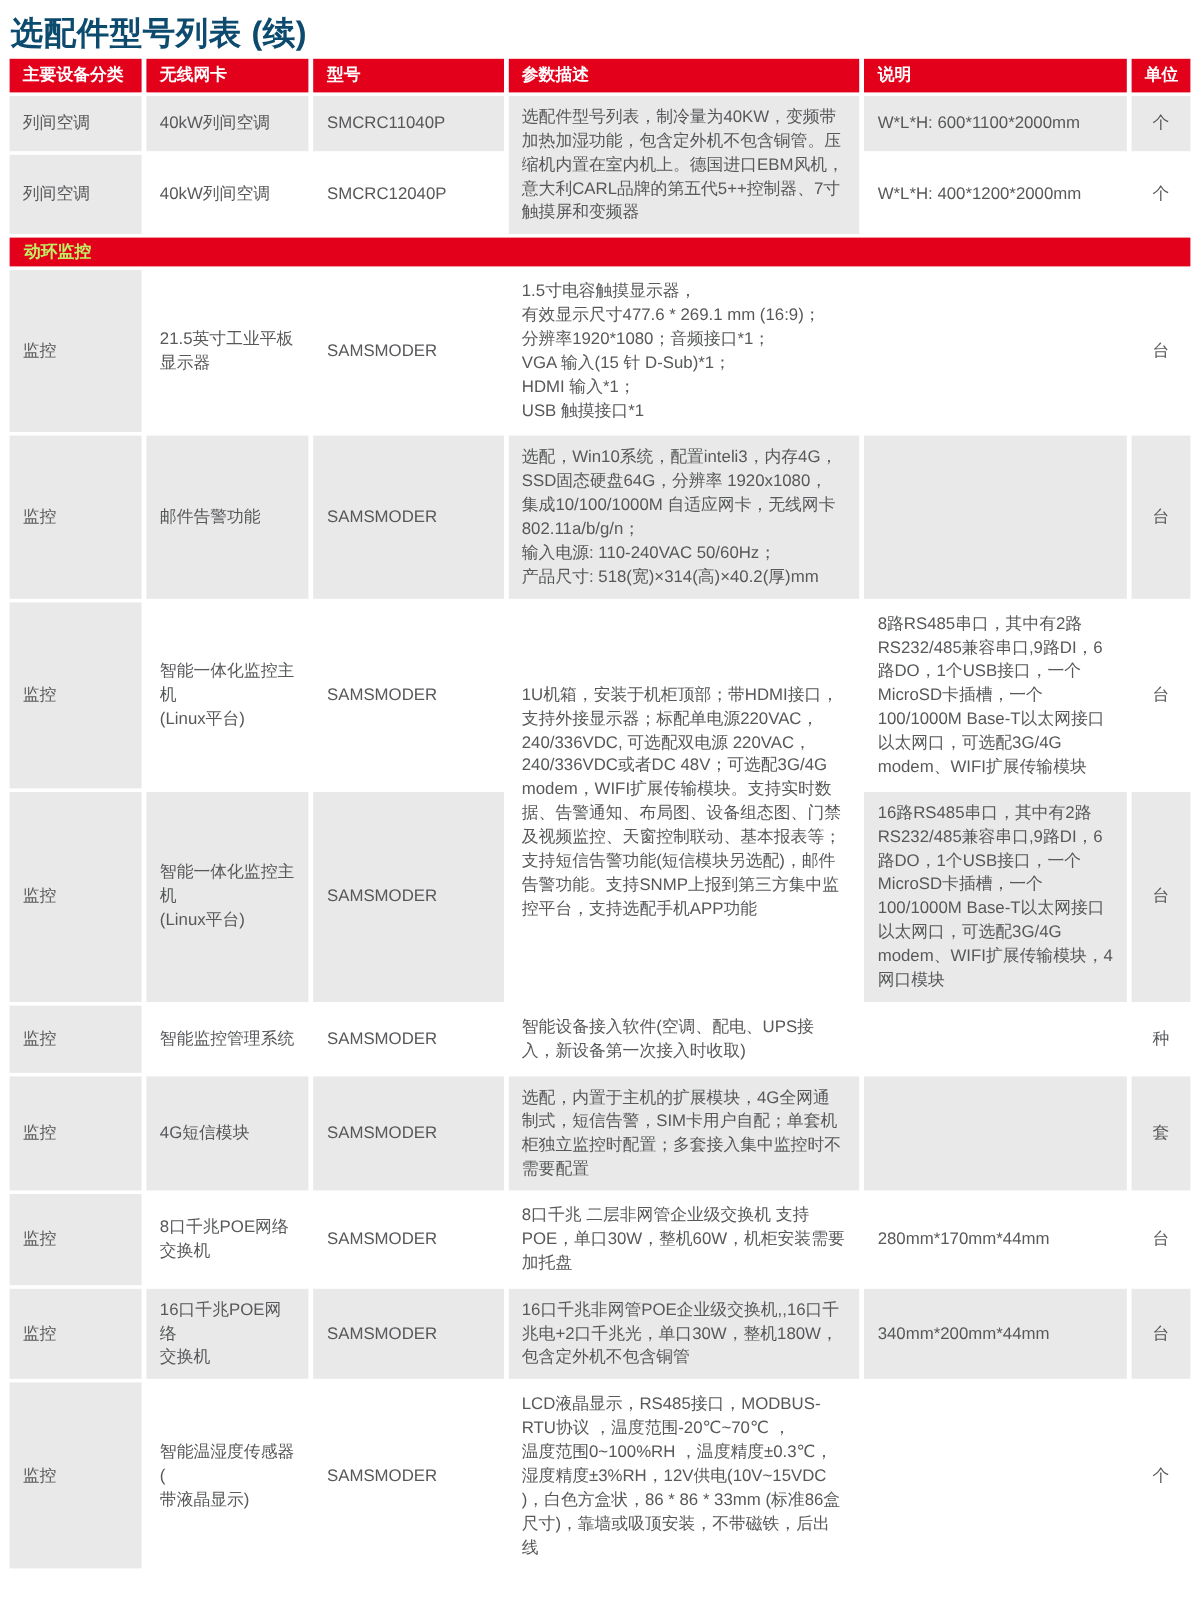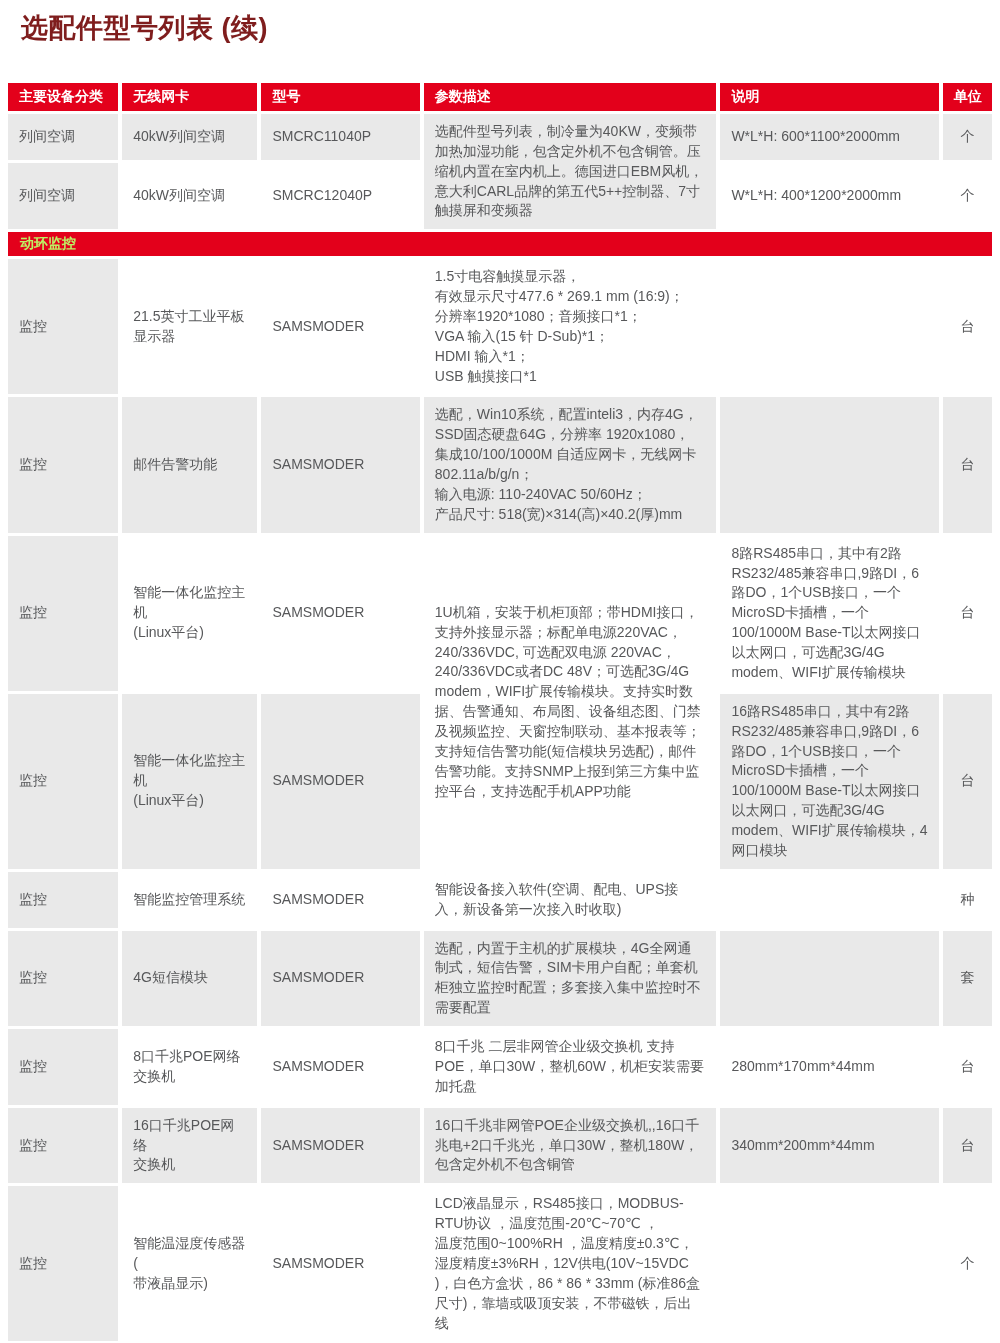--- a/index.html
+++ b/index.html
@@ -4,31 +4,30 @@
 <style>
   html,body{margin:0;padding:0;background:#ffffff;}
   body{
     width:1000px;height:1343px;
     font-family:"Liberation Sans","DejaVu Sans",sans-serif;
     color:#57585a;
     -webkit-font-smoothing:antialiased;
   }
   .page{padding:6px 4px 0 4px;}
   h1.page-title{
-    margin:4px 0 0 17px;
+    margin:4px 0 0 5px;
     font-size:27px;
     font-weight:800;
-    color:#7f1d1d;
+    color:#0c4a6e;
     letter-spacing:0.5px;
   }
   table.acc{
     border-collapse:separate;
     border-spacing:4px 3px;
     width:992px;
-    margin-top:34px;
     table-layout:fixed;
   }
   td,th{
     vertical-align:middle;
     font-size:14px;
     line-height:1.42;
     padding:8px 11px;
     white-space:pre-line;
     word-break:break-word;
     overflow:hidden;

